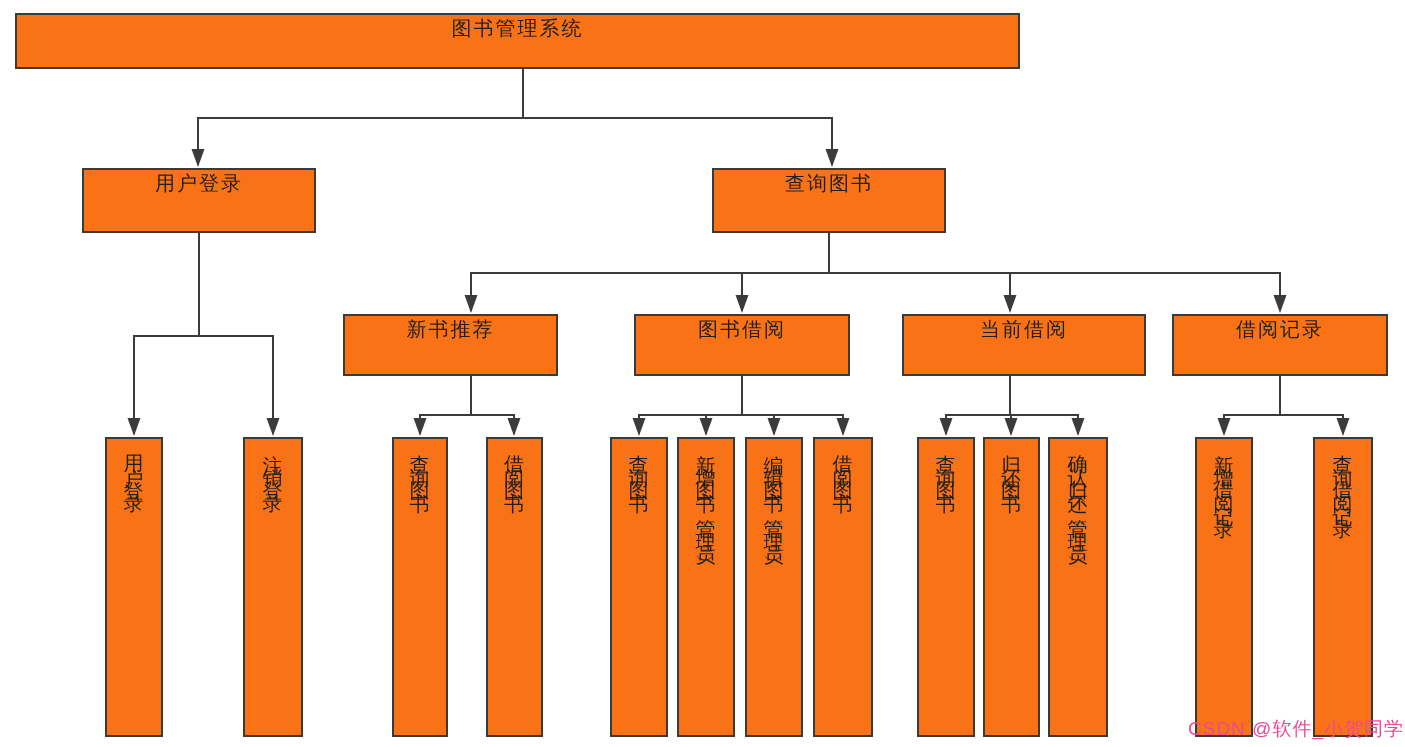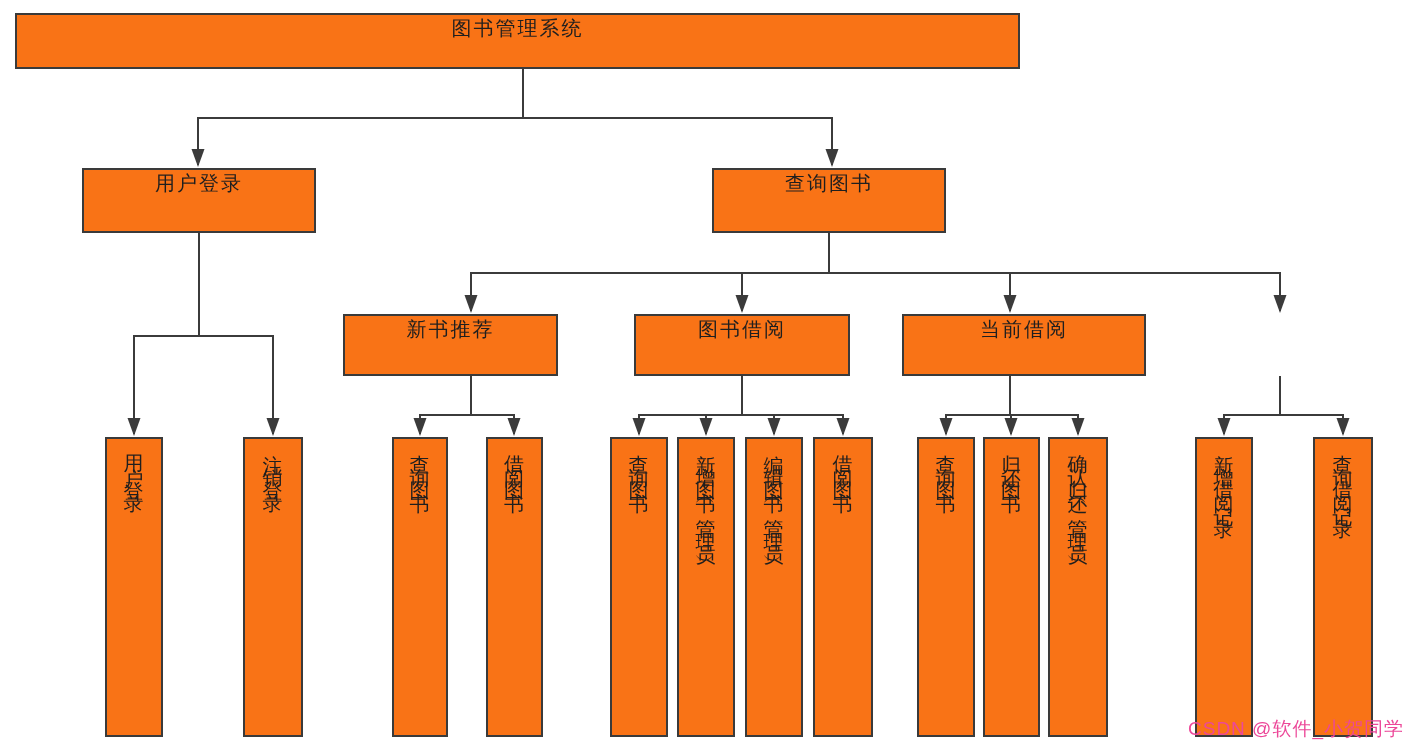--- a/index.html
+++ b/index.html
@@ -109,20 +109,23 @@
 
   <div class="node h" style="left:343px; top:314px; width:215px; height:62px">
     <span class="label">新书推荐</span>
   </div>
   <div class="node h" style="left:634px; top:314px; width:216px; height:62px">
     <span class="label">图书借阅</span>
   </div>
   <div class="node h" style="left:902px; top:314px; width:244px; height:62px">
     <span class="label">当前借阅</span>
   </div>
+  <div class="node h" style="left:1172px; top:314px; width:216px; height:62px">
+    <span class="label">借阅记录</span>
+  </div>
 
   <div class="node v" style="left:105px; top:437px; width:58px; height:300px">
     <span class="label">用户登录</span>
   </div>
   <div class="node v" style="left:243px; top:437px; width:60px; height:300px">
     <span class="label">注销登录</span>
   </div>
 
   <div class="node v" style="left:392px; top:437px; width:56px; height:300px">
     <span class="label">查询图书</span>

